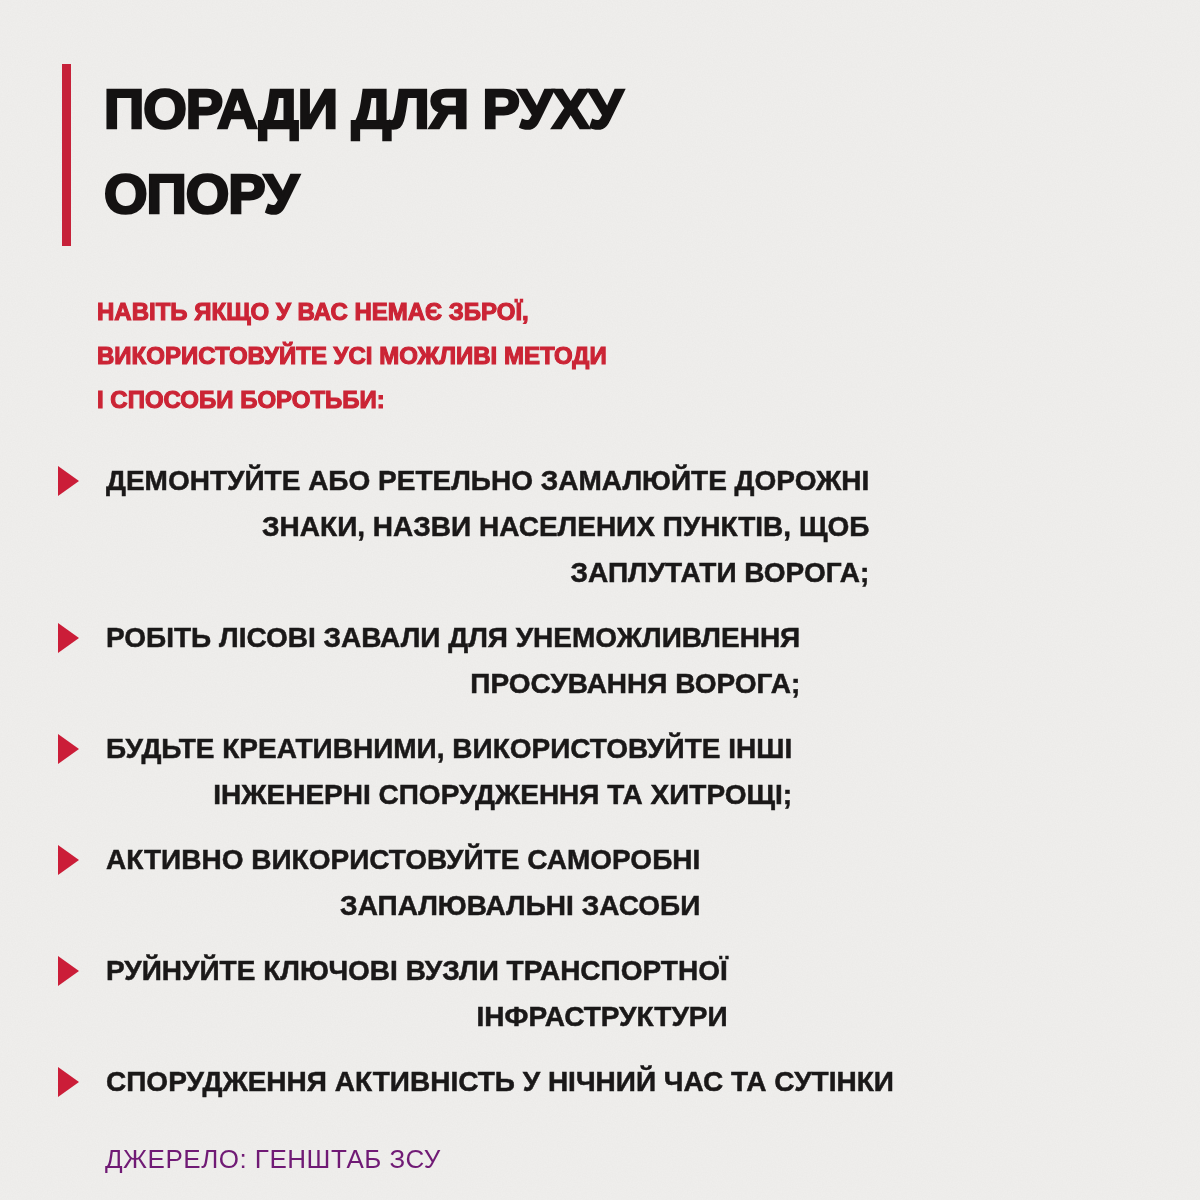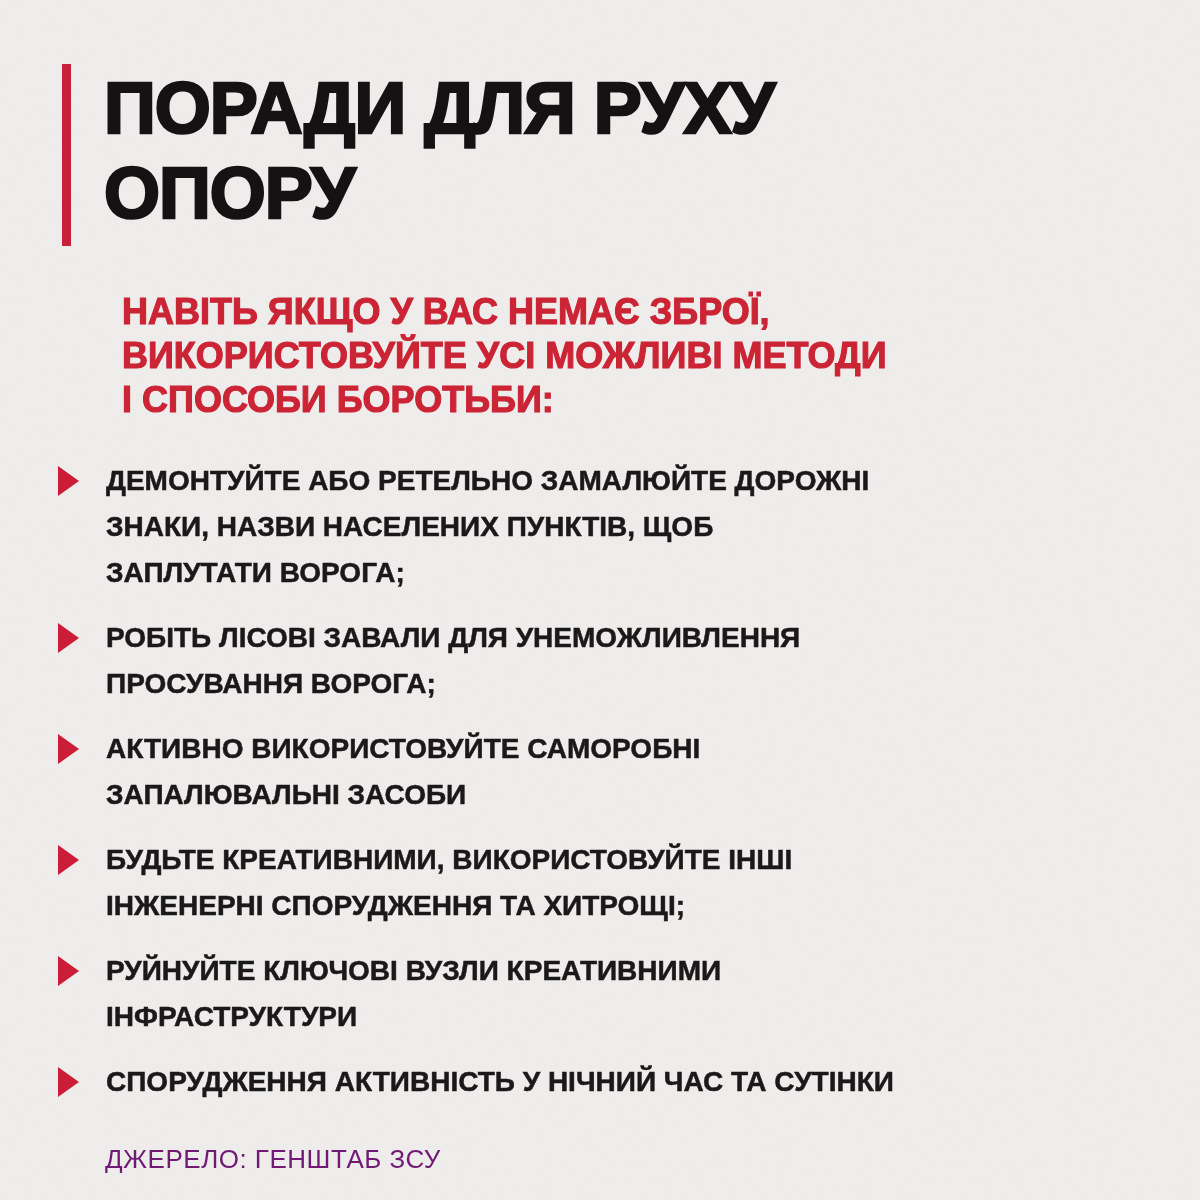--- a/index.html
+++ b/index.html
@@ -29,54 +29,55 @@
     top: 64px;
     width: 9px;
     height: 182px;
     background: #c62139;
   }
   .title {
     position: absolute;
     left: 104px;
     top: 66px;
     margin: 0;
-    font-size: 72px;
+    font-size: 56px;
     line-height: 85px;
     font-weight: bold;
     letter-spacing: -1px;
     color: #141212;
     -webkit-text-stroke: 2.6px #141212;
     white-space: pre-line;
   }
   .subtitle {
     position: absolute;
-    left: 122px;
+    left: 97px;
     top: 290px;
     margin: 0;
-    font-size: 36px;
+    font-size: 24px;
     line-height: 44px;
     font-weight: bold;
     color: #cb2435;
     -webkit-text-stroke: 1.1px #cb2435;
     white-space: pre-line;
   }
   .tips {
     position: absolute;
     left: 58px;
     top: 458px;
     margin: 0;
     padding: 0;
     list-style: none;
     width: 1000px;
   }
   .tips li {
     display: flex;
     align-items: flex-start;
     gap: 27px;
     margin-bottom: 19px;
+    text-align: right;
   }
   .tri {
     flex: 0 0 auto;
     margin-top: 8px;
     width: 0;
     height: 0;
     border-top: 15px solid transparent;
     border-bottom: 15px solid transparent;
     border-left: 21px solid #cb1d38;
   }
@@ -155,31 +156,31 @@
 ЗНАКИ, НАЗВИ НАСЕЛЕНИХ ПУНКТІВ, ЩОБ
 ЗАПЛУТАТИ ВОРОГА;</p>
       </li>
       <li>
         <span class="tri"></span>
         <p class="tip-text">РОБІТЬ ЛІСОВІ ЗАВАЛИ ДЛЯ УНЕМОЖЛИВЛЕННЯ
 ПРОСУВАННЯ ВОРОГА;</p>
       </li>
       <li>
         <span class="tri"></span>
+        <p class="tip-text">БУДЬТЕ КРЕАТИВНИМИ, ВИКОРИСТОВУЙТЕ ІНШІ
+ІНЖЕНЕРНІ СПОРУДЖЕННЯ ТА ХИТРОЩІ;</p>
+      </li>
+      <li>
+        <span class="tri"></span>
         <p class="tip-text">АКТИВНО ВИКОРИСТОВУЙТЕ САМОРОБНІ
 ЗАПАЛЮВАЛЬНІ ЗАСОБИ</p>
       </li>
       <li>
         <span class="tri"></span>
-        <p class="tip-text">БУДЬТЕ КРЕАТИВНИМИ, ВИКОРИСТОВУЙТЕ ІНШІ
-ІНЖЕНЕРНІ СПОРУДЖЕННЯ ТА ХИТРОЩІ;</p>
-      </li>
-      <li>
-        <span class="tri"></span>
-        <p class="tip-text">РУЙНУЙТЕ КЛЮЧОВІ ВУЗЛИ КРЕАТИВНИМИ
+        <p class="tip-text">РУЙНУЙТЕ КЛЮЧОВІ ВУЗЛИ ТРАНСПОРТНОЇ
 ІНФРАСТРУКТУРИ</p>
       </li>
       <li>
         <span class="tri"></span>
         <p class="tip-text">СПОРУДЖЕННЯ АКТИВНІСТЬ У НІЧНИЙ ЧАС ТА СУТІНКИ</p>
       </li>
     </ul>
 
     <p class="source">ДЖЕРЕЛО: ГЕНШТАБ ЗСУ</p>
 

